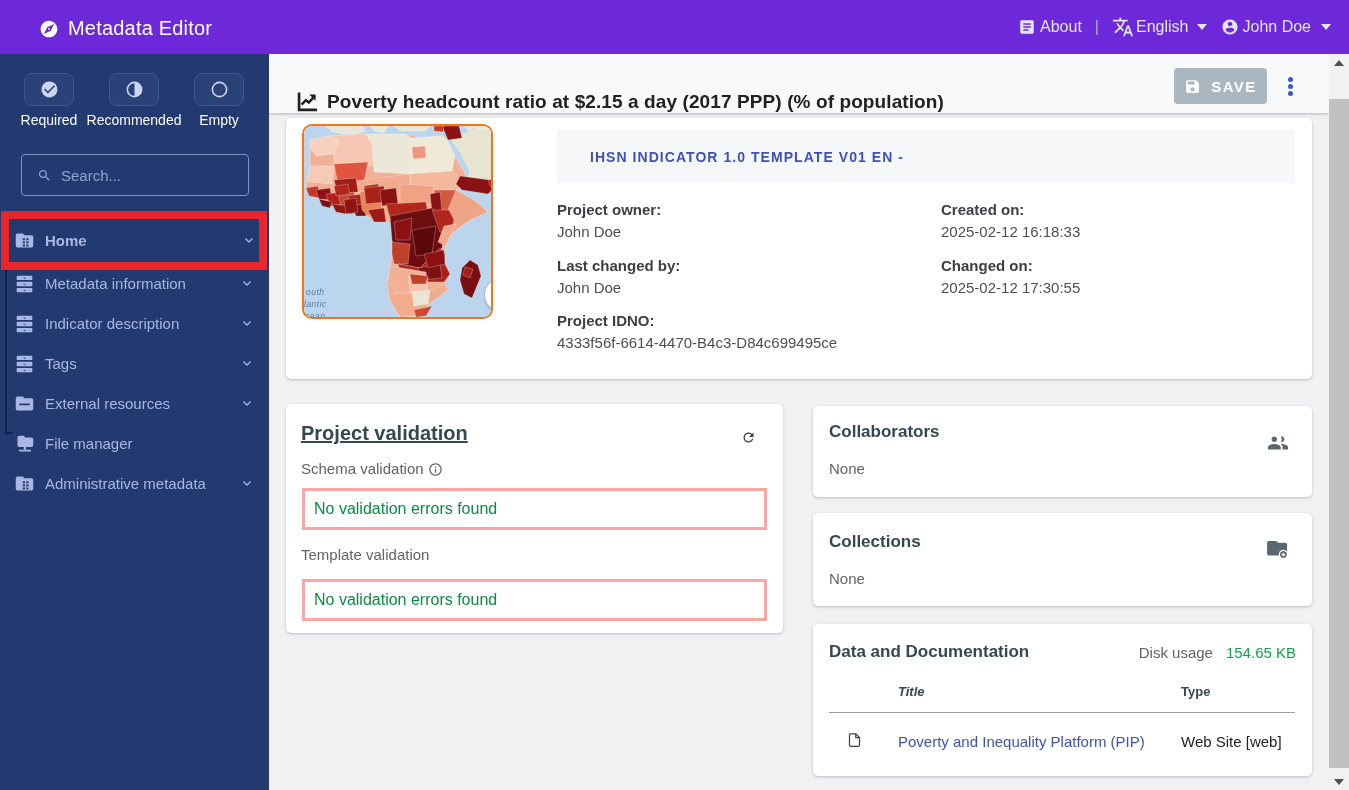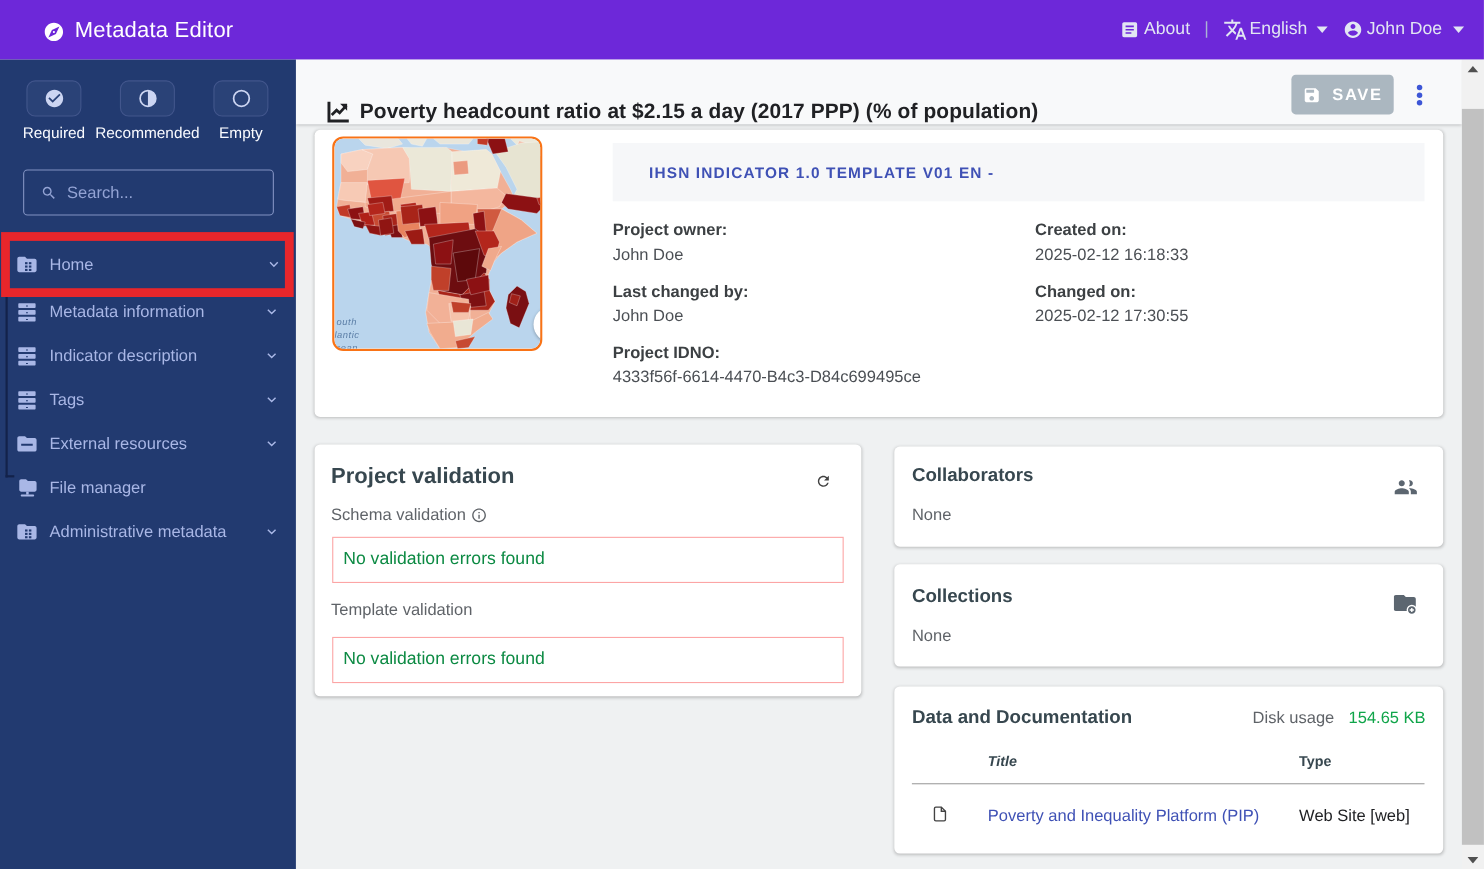--- a/index.html
+++ b/index.html
@@ -17,21 +17,21 @@
 
 .sidebar { position:absolute; left:0; top:54px; width:269px; height:736px; background:#223a70; z-index:20; }
 .tile { position:absolute; top:19px; width:50px; display:flex; flex-direction:column; align-items:center; }
 .tilebox { width:50px; height:33px; background:#2a4277; border:1px solid #42568c; border-radius:8px; display:flex; align-items:center; justify-content:center; }
 .tilelabel { margin-top:6px; font-size:14px; color:#fafbff; white-space:nowrap; }
 .searchbox { position:absolute; left:21px; top:100px; width:228px; height:42px; border:1px solid #8292c2; border-radius:4px; display:flex; align-items:center; padding:0 15px; color:#93a3d4; font-size:15px; gap:9px; }
 .mitem { position:absolute; left:0; width:269px; height:40px; display:flex; align-items:center; padding:0 16px 0 14px; color:#a9b7e6; font-size:15px; }
 .mitem .micon { width:21px; height:21px; margin-right:10px; flex:none; }
 .mitem .chev { margin-left:auto; }
 .redbox { position:absolute; left:1px; top:157px; width:266px; height:59px; border:8px solid #e8262b; }
-.redbox .mitem { position:static; width:250px; height:43px; padding:0 4px 1px 5px; }
+.redbox .mitem { position:static; width:250px; height:43px; padding:0 4px 1px 5px;font-weight:bold; }
 .treeline { position:absolute; left:5px; top:216px; width:8px; height:164px; border-left:2px solid #13224a; border-bottom:2px solid #13224a; }
 
 
 .titlebar { position:absolute; left:269px; top:54px; width:1060px; height:59px; background:#f8f9fa; box-shadow:0 1px 3px rgba(0,0,0,.25); z-index:10; display:flex; align-items:flex-end; }
 .titlebar h1 { font-size:19px; font-weight:bold; color:#202124; margin-left:7px; letter-spacing:.1px; }
 .savebtn { position:absolute; left:905px; top:14px; width:93px; height:36px; background:#abb7c0; border-radius:4px; color:#fff; display:flex; align-items:center; justify-content:center; gap:10px; font-size:15px; font-weight:bold; letter-spacing:1.5px; }
 .dots { position:absolute; left:1016px; top:16px; width:10px; height:32px; display:flex; flex-direction:column; align-items:center; justify-content:center; gap:2px; }
 .dots i { width:5px; height:5px; border-radius:50%; background:#3d56d6; display:block; }
 
 
@@ -46,23 +46,23 @@
 .card { position:absolute; background:#fff; border-radius:5px; box-shadow:0 1px 3px rgba(0,0,0,.22); }
 .maincard { left:17px; top:5px; width:1026px; height:261px; }
 .mapthumb { position:absolute; left:16px; top:6px; width:191px; height:195px; border:2px solid #f97316; border-radius:10px; overflow:hidden;text-decoration:underline; }
 .editfab { position:absolute; left:181px; top:153px; width:32px; height:32px; border-radius:50%; background:#fff; box-shadow:0 1px 3px rgba(0,0,0,.3); display:flex; align-items:center; justify-content:center; }
 .ihsn { position:absolute; left:271px; top:12px; width:738px; height:53px; background:#f6f7f9; display:flex; align-items:center; }
 .ihsn span { color:#3f51b5; font-weight:bold; font-size:14px; letter-spacing:1.05px; margin-left:33px; }
 .flabel { position:absolute; font-size:15px; font-weight:bold; color:#3c4043; }
 .fval { position:absolute; font-size:15px; color:#4b4f54; }
 
 .pvcard { left:17px; top:291px; width:497px; height:229px; }
-.pvcard h2 { font-size:20px; font-weight:bold; color:#37474f; position:absolute; left:15px; top:18px; }
+.pvcard h2 { font-size:20px; font-weight:bold; color:#37474f; position:absolute; left:15px; top:18px;text-decoration:underline; }
 .pv-sub { position:absolute; left:15px; font-size:15px; color:#5f6368; }
-.pvbox { position:absolute; left:16px; width:465px; height:42px; border:1px solid #fca5a5; display:flex; align-items:center; }
+.pvbox { position:absolute; left:16px; width:465px; height:42px; border:3px solid #fca5a5; display:flex; align-items:center; }
 .pvbox span { color:#0c8a43; font-size:16px; margin-left:9px; }
 
 .sidecard h2 { font-size:17px; font-weight:bold; color:#37474f; position:absolute; left:16px; top:16px; }
 .none { position:absolute; left:16px; top:54px; font-size:15px; color:#5f6368; }
 .collab { left:544px; top:293px; width:499px; height:91px; }
 .collec { left:544px; top:400px; width:499px; height:93px; }
 .collec h2 { top:19px; }
 .collec .none { top:57px; }
 .datac  { left:544px; top:511px; width:499px; height:152px; }
 .datac h2 { top:18px; }

